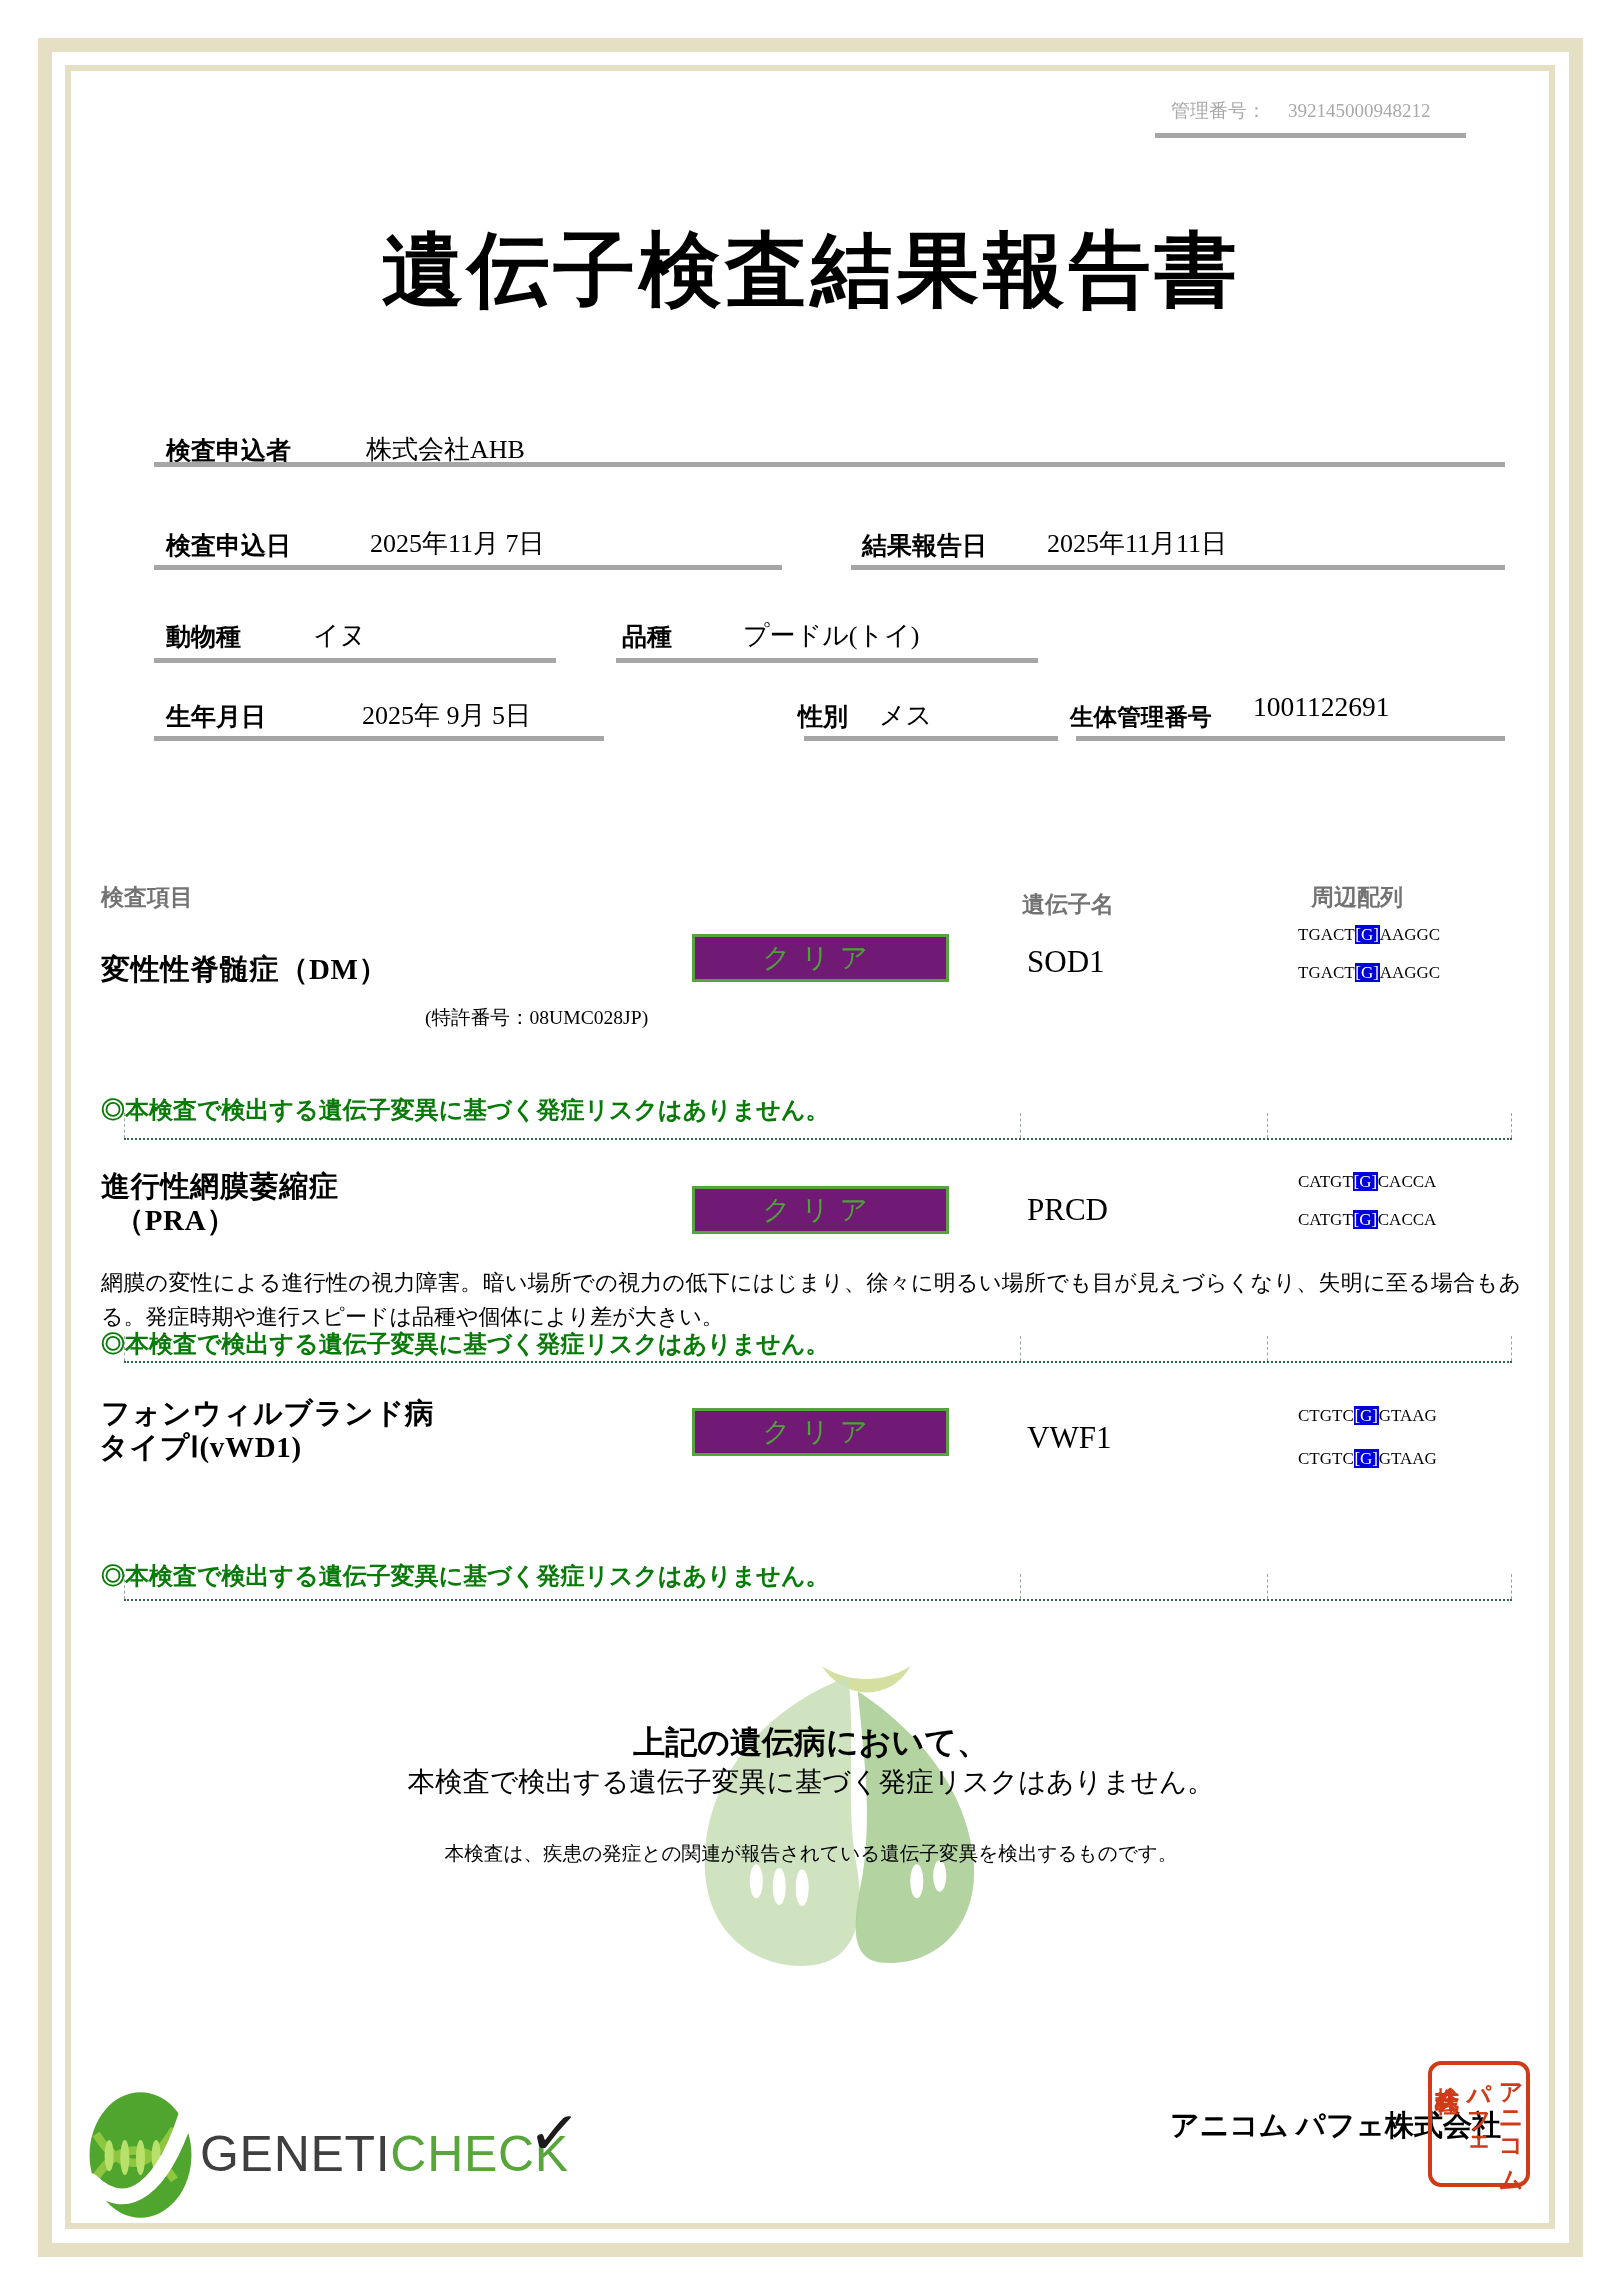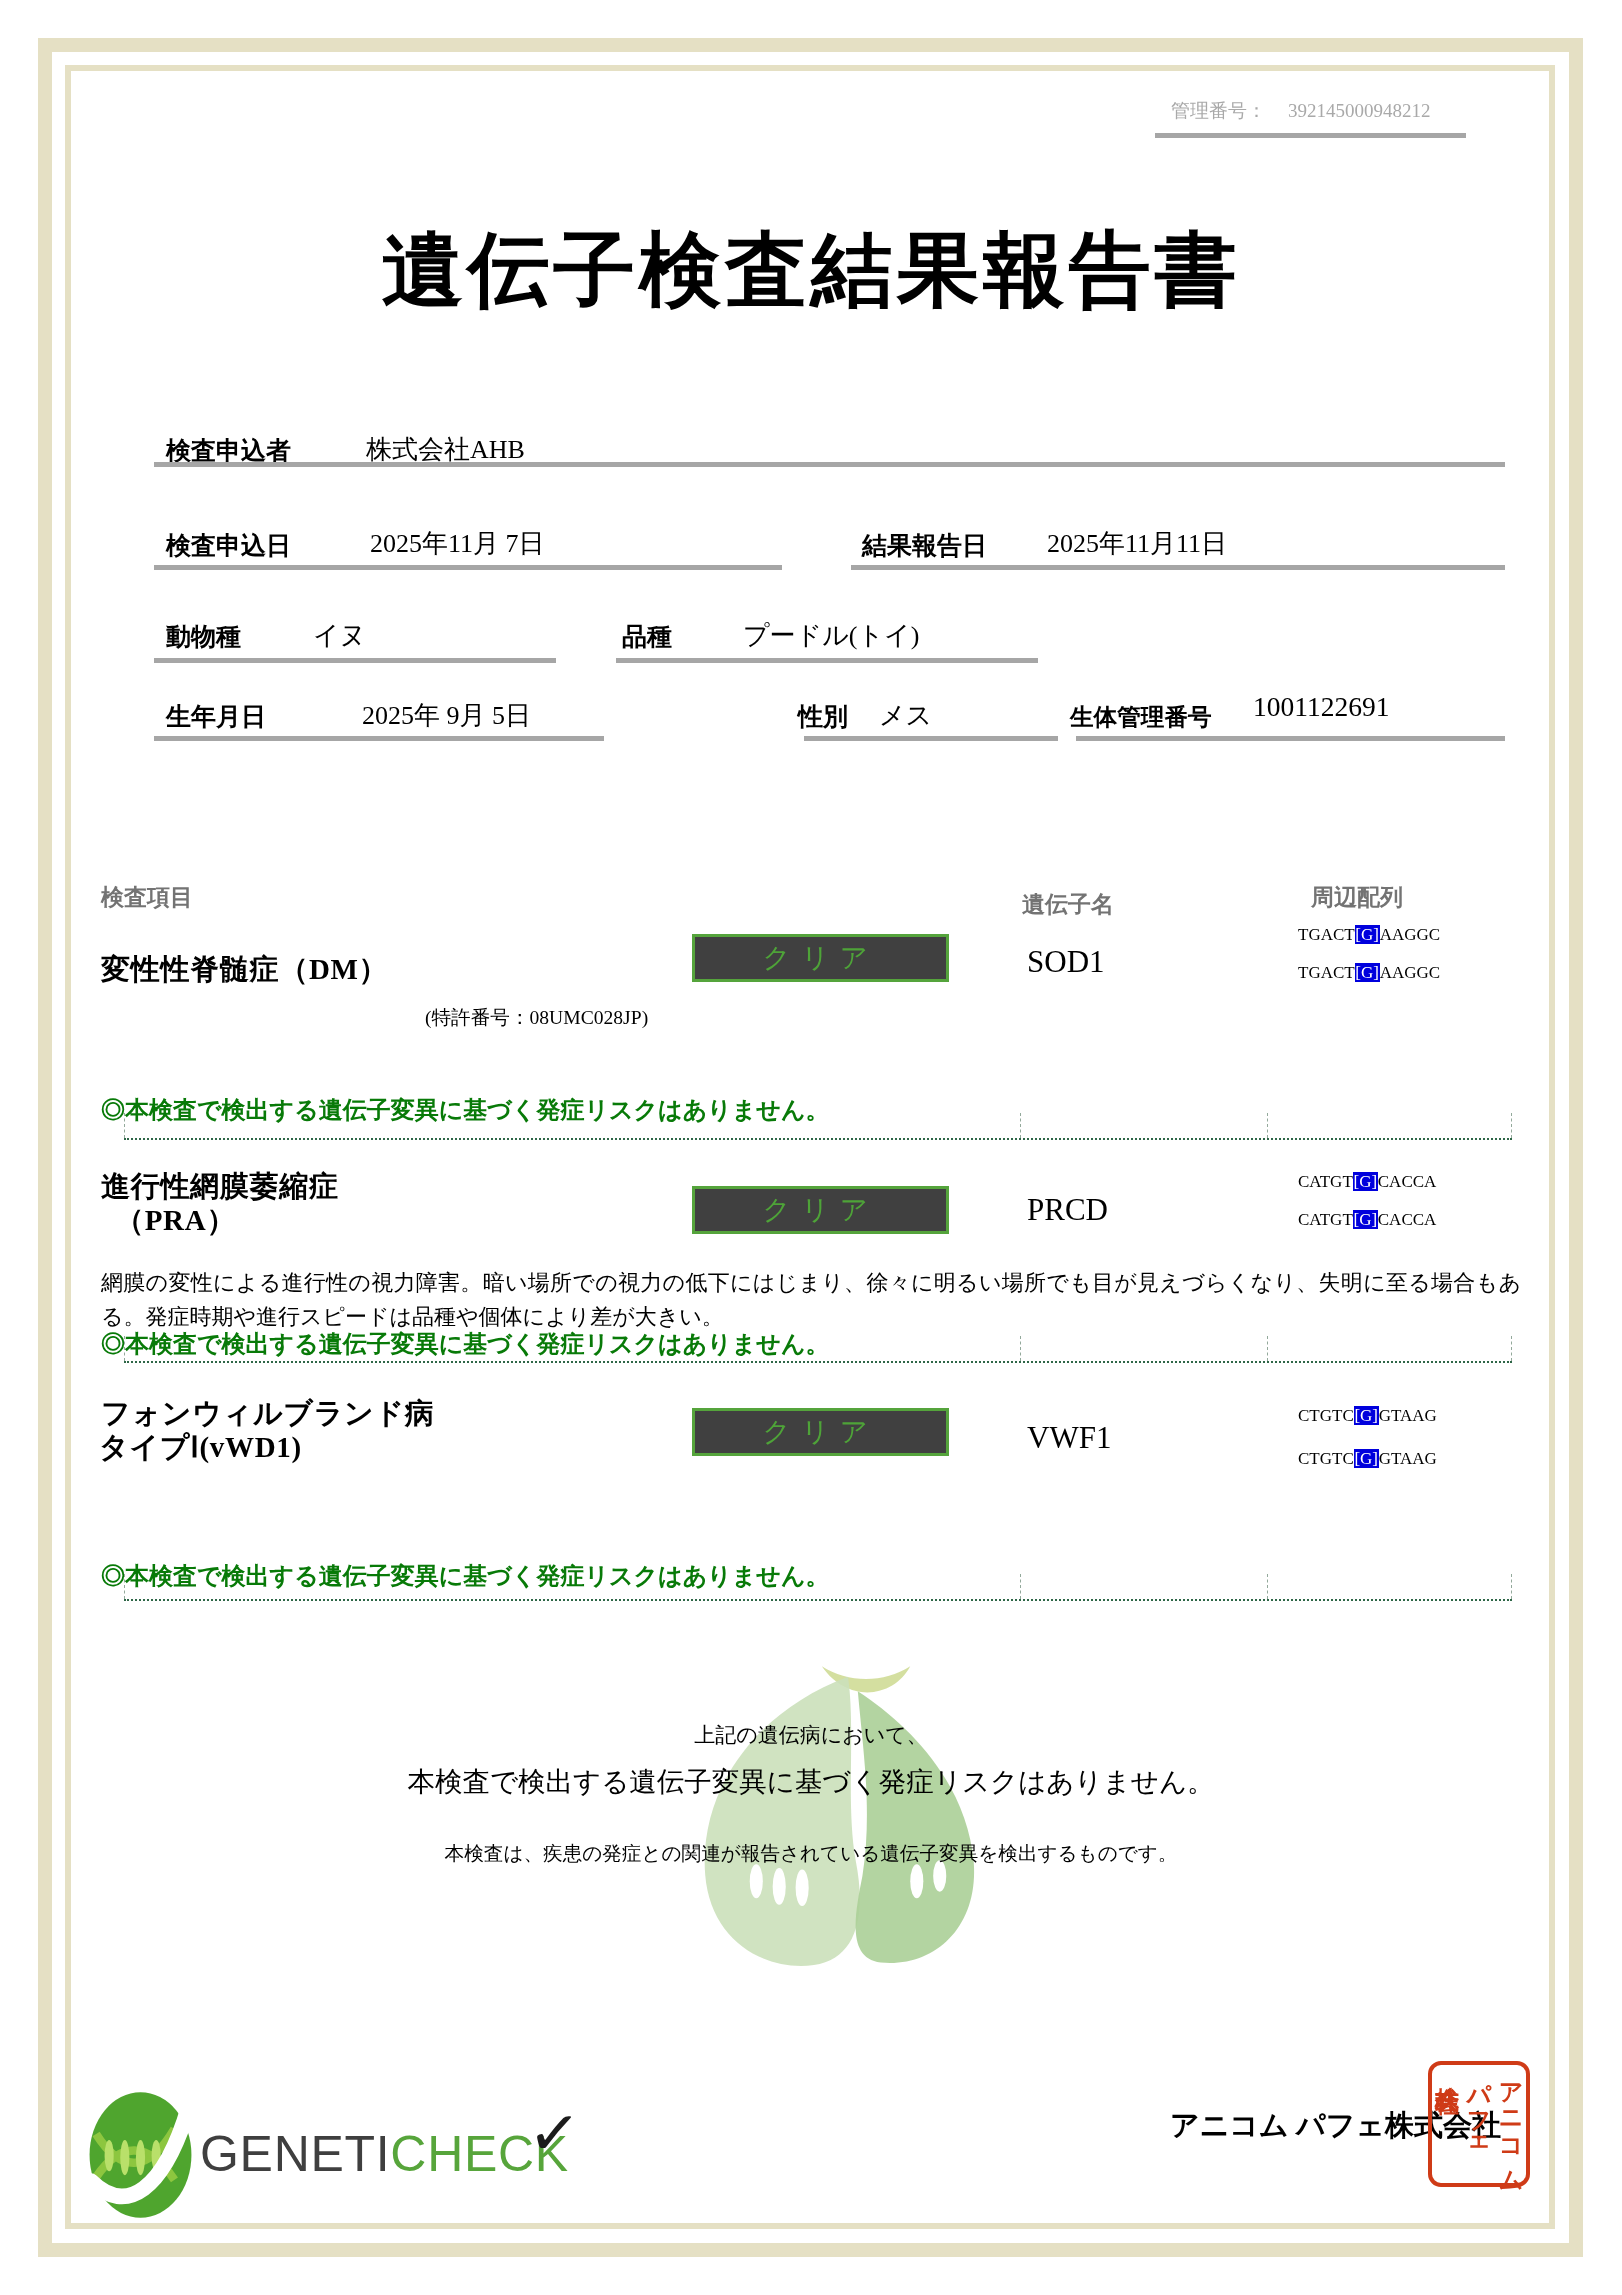--- a/index.html
+++ b/index.html
@@ -17,31 +17,31 @@
   .title{left:0;top:216px;width:1622px;text-align:center;font-size:82px;font-weight:bold;letter-spacing:3.9px;}
   
   .flabel{font-weight:bold;font-size:25px;white-space:nowrap;}
   .fvalue{font-size:26px;white-space:nowrap;}
   
   .hgreen{color:#737373;font-weight:bold;font-size:23px;white-space:nowrap;}
   
   .dname{font-weight:bold;font-size:29px;white-space:nowrap;letter-spacing:0.7px;}
   .patent{font-size:19.6px;white-space:nowrap;}
   .btn{width:251px;height:42px;border:3.9px solid #55a43c;color:#4ea338;font-size:27.5px;
-       letter-spacing:10.5px;display:flex;align-items:center;justify-content:center;background:#404040;}
+       letter-spacing:10.5px;display:flex;align-items:center;justify-content:center;background:#701a75;}
   .gene{font-size:31px;white-space:nowrap;font-family:Liberation Serif, serif;}
   .seq{font-family:Liberation Serif, serif;font-size:17px;white-space:nowrap;}
   .seq .mut{background:#0000dd;color:#ffffff;padding:0 0.7px;}
   .desc{font-size:22px;line-height:34px;width:1420px;text-align:justify;}
   .risk{color:#087a08;font-weight:bold;font-size:24px;white-space:nowrap;}
   .sep{width:1388px;height:26px;border-bottom:2.6px dotted #2e6647;}
   .tick{position:absolute;bottom:0;height:25px;width:0;border-left:1.3px dashed #93a99b;}
   
   .gothic{font-family:"Liberation Sans", sans-serif;}
-  .sum1{left:72px;top:1721px;width:1478px;text-align:center;font-size:21px;font-weight:400;}
+  .sum1{left:72px;top:1721px;width:1478px;text-align:center;font-size:32px;font-weight:700;}
   .sum2{left:72px;top:1764px;width:1478px;text-align:center;font-size:27.5px;font-weight:500;}
   .fn{left:72px;width:1478px;text-align:center;font-size:19.6px;}
   
   .wordmark{left:200px;top:2124px;height:59px;display:flex;align-items:center;
             font-family:"Liberation Sans", sans-serif;font-size:50px;letter-spacing:0.7px;}
   .wm-geneti{color:#3f3f3f;}
   .wm-check{color:#57a53b;}
   .wm-tick{position:absolute;right:-13px;top:-27.5px;font-size:63px;color:#1c1c1c;transform:rotate(4deg);}
   .company{font-size:29px;font-weight:bold;white-space:nowrap;}
   .seal{left:1428px;top:2061px;width:102px;height:126px;border:4.6px solid #cf3b17;border-radius:13px;

